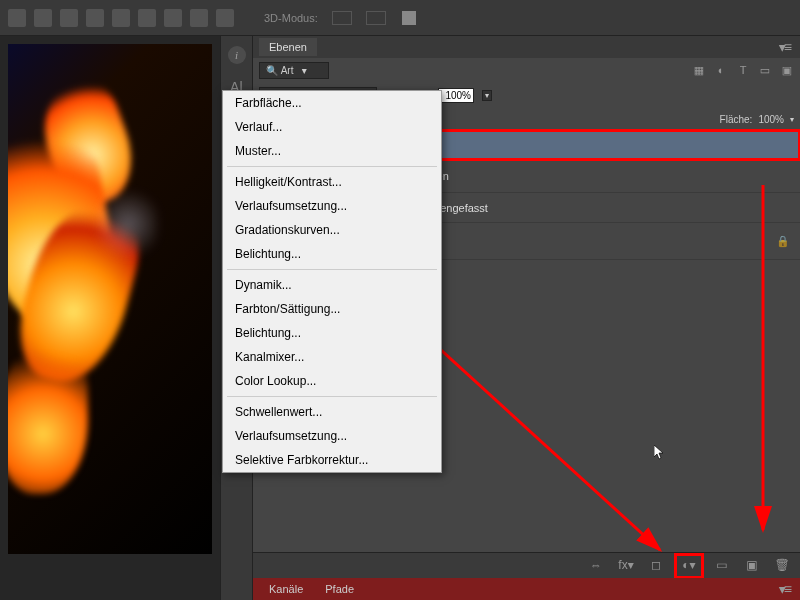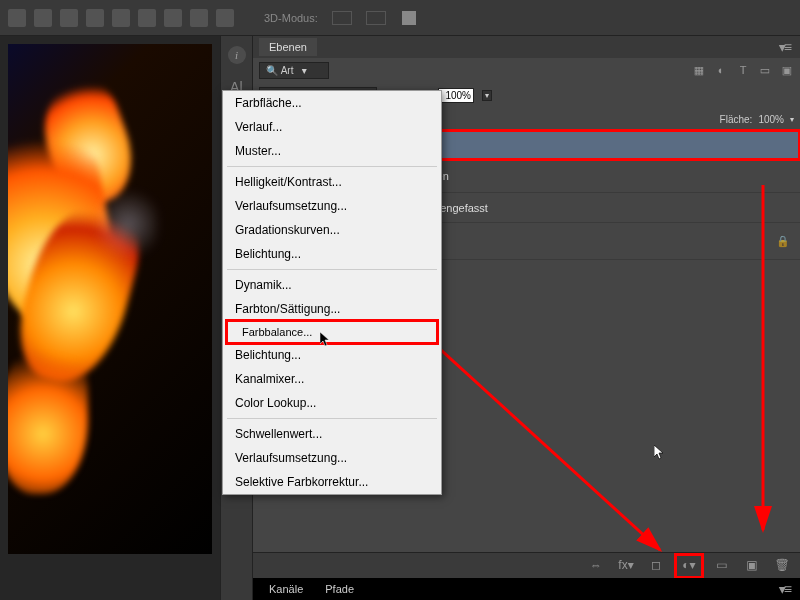--- a/index.html
+++ b/index.html
@@ -68,21 +68,21 @@
   .layer-thumb { width: 30px; height: 24px; background: #fff; border: 1px solid #222; }
   .layer-thumb.paar { background: linear-gradient(135deg, #3a2818, #6a4830 40%, #8a6040); }
   .mask-thumb { width: 22px; height: 20px; background: #fff; border: 1px solid #222; display:flex; align-items:center; justify-content:center; color:#000; font-size:11px; }
   .lock-small { margin-left: auto; margin-right: 6px; opacity: 0.6; }
   .layer-name { color: #ddd; font-size: 11px; }
 
   .bottom-bar { position: absolute; bottom: 22px; left: 0; right: 0; height: 26px; background: #3a3a3a; border-top: 1px solid #222; display: flex; align-items: center; justify-content: flex-end; gap: 14px; padding: 0 10px; }
   .bb-icon { width: 16px; height: 16px; opacity: 0.7; text-align:center; color:#bbb; font-size:12px;}
   .bb-highlight { border: 3px solid #ff0000; padding: 2px 4px; margin: -4px; }
 
-  .tabs-below { position:absolute; bottom:0; left:0; right:0; height:22px; background:#000000; display:flex; align-items:center; padding:0 6px; gap:2px;}
+  .tabs-below { position:absolute; bottom:0; left:0; right:0; height:22px; background:#7f1d1d; display:flex; align-items:center; padding:0 6px; gap:2px;}
   .tabs-below .t { padding:2px 10px; color:#ccc; font-size:11px; }
 
   .red-arrow { position: absolute; pointer-events: none; }
   .cursor2 { position:absolute; left: 654px; top: 445px; width:12px; height:16px; z-index:20;}
   
   svg.cursor-svg { width: 12px; height: 16px; }
 </style>
 </head>
 <body>
 
@@ -120,26 +120,20 @@
     <div class="ctx-item">Verlauf...</div>
     <div class="ctx-item">Muster...</div>
     <div class="ctx-sep"></div>
     <div class="ctx-item">Helligkeit/Kontrast...</div>
     <div class="ctx-item">Verlaufsumsetzung...</div>
     <div class="ctx-item">Gradationskurven...</div>
     <div class="ctx-item">Belichtung...</div>
     <div class="ctx-sep"></div>
     <div class="ctx-item">Dynamik...</div>
     <div class="ctx-item">Farbton/Sättigung...</div>
-    <div class="ctx-highlight">
-      <span>Farbbalance...</span>
-      <svg class="cursor-arrow" viewBox="0 0 12 16">
-          <path d="M0 0 L0 12 L3 9 L5 14 L7 13 L5 8 L9 8 Z" fill="#000" stroke="#fff" stroke-width="0.5"></path>
-        </svg>
-    </div>
     <div class="ctx-item">Belichtung...</div>
     <div class="ctx-item">Kanalmixer...</div>
     <div class="ctx-item">Color Lookup...</div>
     <div class="ctx-sep"></div>
     <div class="ctx-item">Schwellenwert...</div>
     <div class="ctx-item">Verlaufsumsetzung...</div>
     <div class="ctx-item">Selektive Farbkorrektur...</div>
   </div>
 
   <div class="panel-strip">

